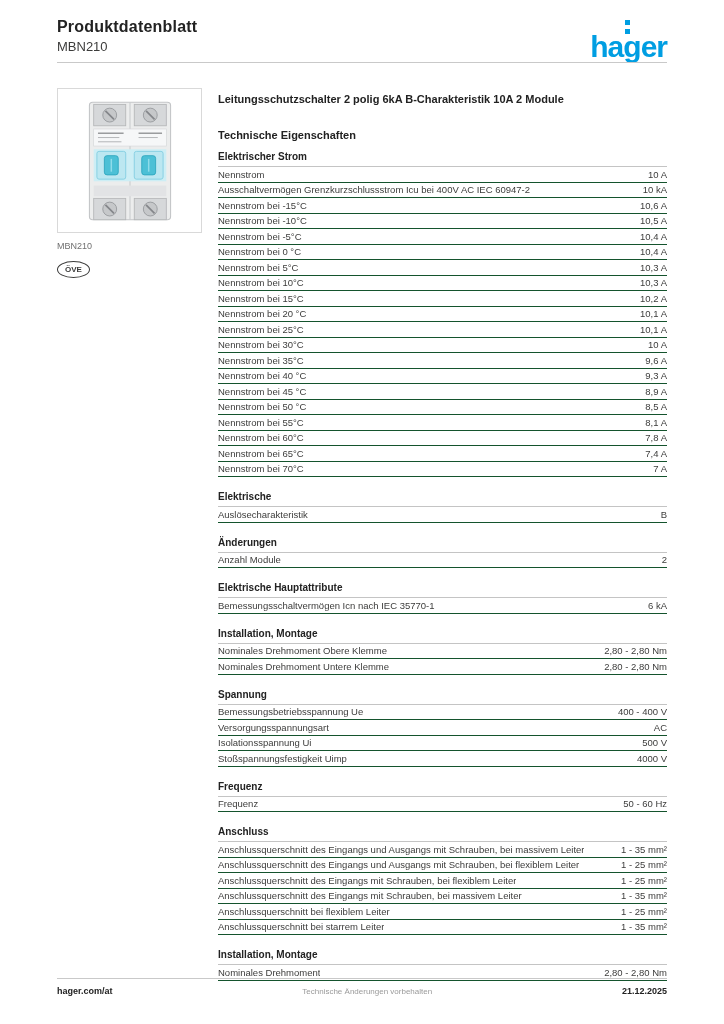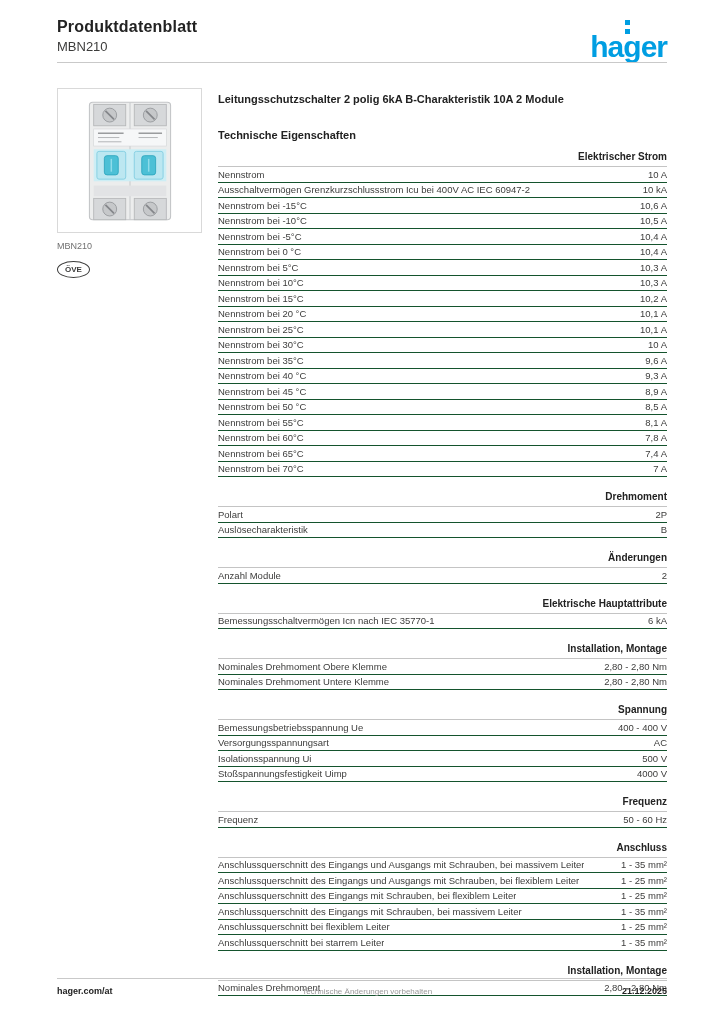--- a/index.html
+++ b/index.html
@@ -52,21 +52,21 @@
   .right-col { flex: 1; min-width: 0; }
   .product-title { font-size: 11px; font-weight: bold; color: #222; margin-top: 5px; }
   .tech-heading { font-size: 11px; font-weight: bold; color: #222; margin-top: 24px; }
 
   
   .spec-sections { margin-top: 10px; }
   .section { margin-top: 14px; }
   .section:first-child { margin-top: 6px; }
   .section-title {
     font-size: 10px; font-weight: bold; color: #222;
-    padding-bottom: 4px; border-bottom: 1px solid #c4c4c4; text-align: right;
+    padding-bottom: 4px; border-bottom: 1px solid #c4c4c4;
   }
   .spec-row {
     display: flex; justify-content: space-between; align-items: baseline;
     font-size: 9.5px; line-height: 13.5px;
     border-bottom: 1px solid #14532d;
     padding: 0.5px 0;
   }
   .spec-row .label { color: #3c3c3b; white-space: nowrap; overflow: hidden; }
   .spec-row .value { color: #3c3c3b; white-space: nowrap; margin-left: 10px; }
 
@@ -227,25 +227,21 @@
             <div class="spec-row">
               <span class="label">Nennstrom bei 65°C</span>
               <span class="value">7,4 A</span>
             </div>
             <div class="spec-row">
               <span class="label">Nennstrom bei 70°C</span>
               <span class="value">7 A</span>
             </div>
           </div>
           <div class="section">
-            <div class="section-title">Drehmoment</div>
-            <div class="spec-row">
-              <span class="label">Polart</span>
-              <span class="value">2P</span>
-            </div>
+            <div class="section-title">Elektrische</div>
             <div class="spec-row">
               <span class="label">Auslösecharakteristik</span>
               <span class="value">B</span>
             </div>
           </div>
           <div class="section">
             <div class="section-title">Änderungen</div>
             <div class="spec-row">
               <span class="label">Anzahl Module</span>
               <span class="value">2</span>

